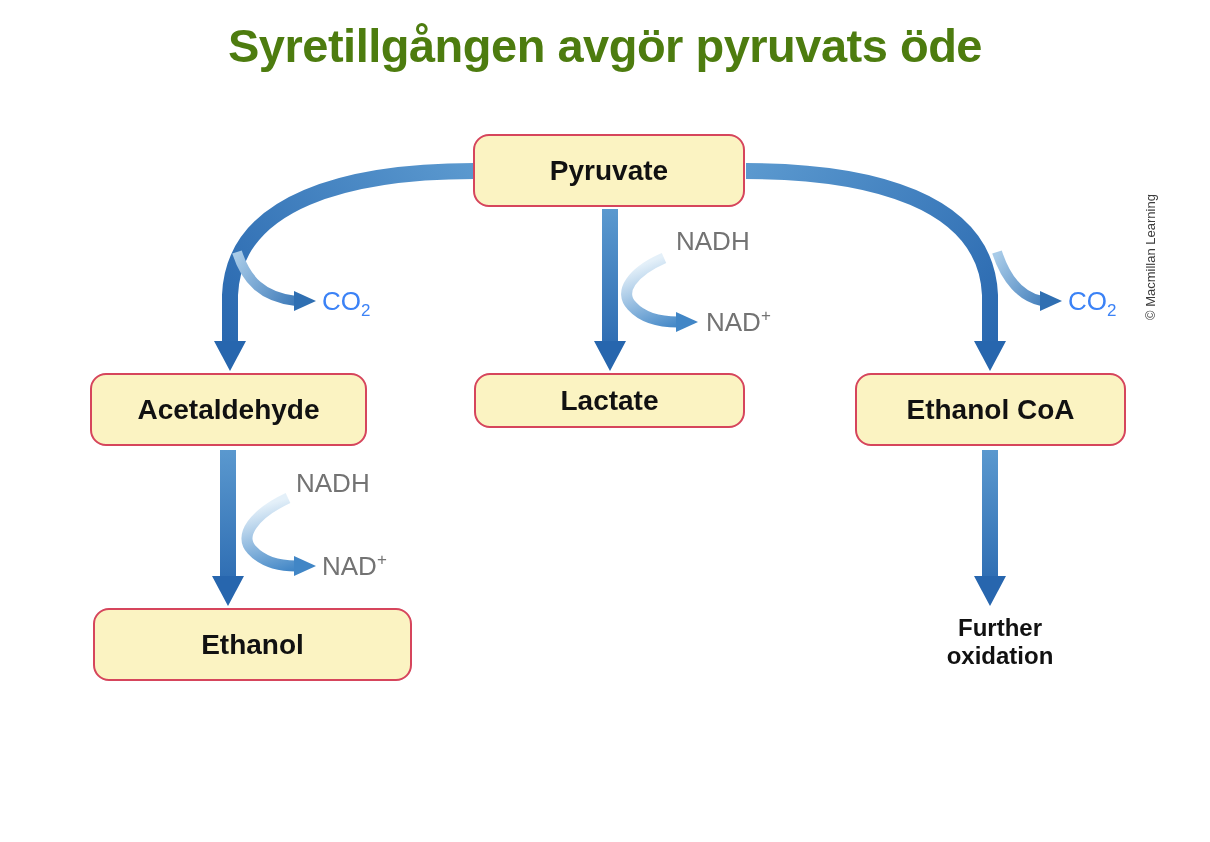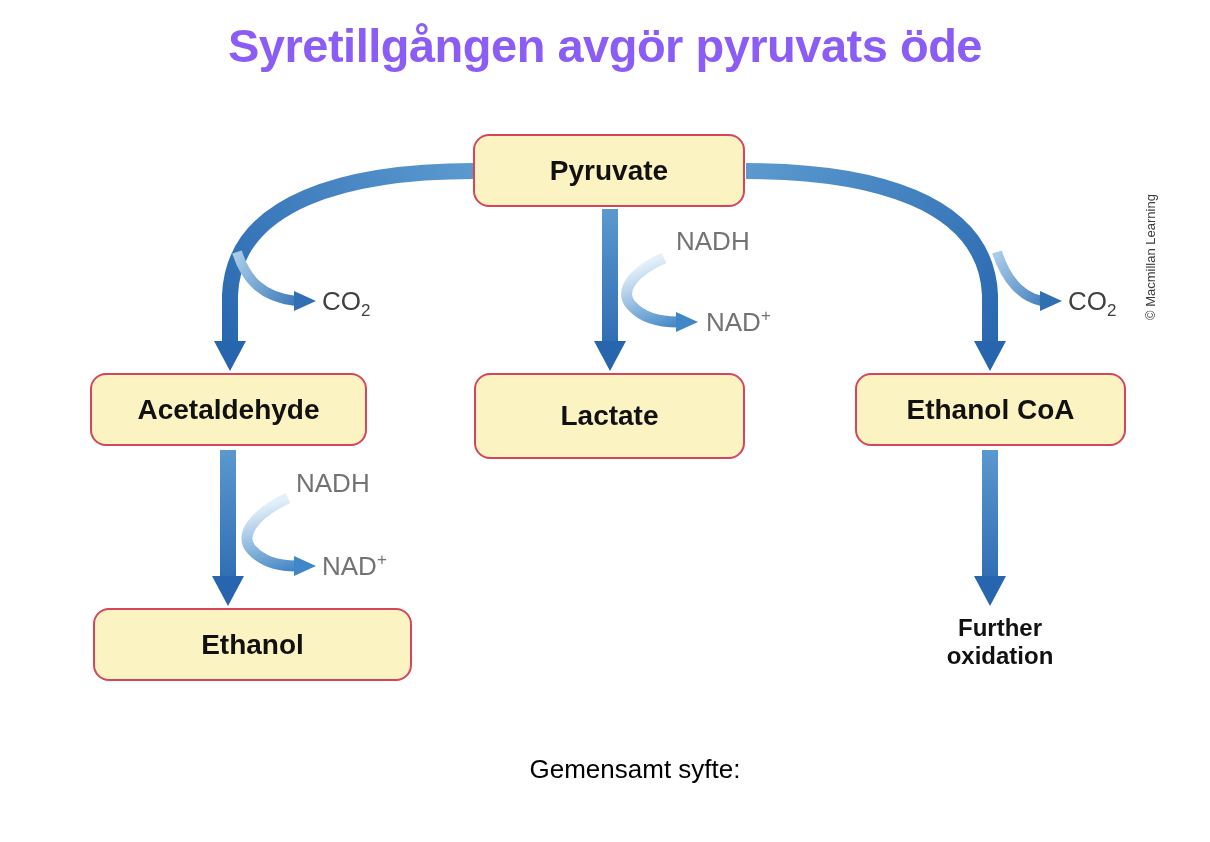--- a/index.html
+++ b/index.html
@@ -1,30 +1,30 @@
 <!DOCTYPE html>
 <html><head>
 <meta charset="utf-8">
 <style>
   html,body { margin:0; padding:0; background:#ffffff; font-family:"Liberation Sans", sans-serif; }
   .stage { position:relative; width:1210px; height:842px; background:#ffffff; overflow:hidden; }
 
   .title { position:absolute; top:18px; left:0; width:100%; text-align:center;
-           font-size:47px; font-weight:700; color:#8b5cf6; letter-spacing:-0.5px; }
+           font-size:47px; font-weight:700; color:#4d7c0f; letter-spacing:-0.5px; }
 
   svg.arrows { position:absolute; left:0; top:0; width:1210px; height:842px; }
 
   .box { position:absolute; display:flex; align-items:center; justify-content:center;
          background:#FBF3C2; border:2.5px solid #D6455C; border-radius:16px;
          font-size:28px; font-weight:700; color:#111; box-sizing:border-box; }
 
   .lbl { position:absolute; font-size:26px; color:#737373; white-space:nowrap; }
   .lbl sup { font-size:17px; }
 
-  .co2 { position:absolute; font-size:26px; color:#404040; white-space:nowrap; }
+  .co2 { position:absolute; font-size:26px; color:#3b82f6; white-space:nowrap; }
   .co2 sub { font-size:17px; }
 
   .further { position:absolute; left:905px; top:614px; width:190px; text-align:center;
              font-weight:700; font-size:24px; line-height:1.15; color:#111; }
 
   .caption { position:absolute; left:440px; top:752px; width:390px; text-align:center;
              font-size:26px; color:#000; line-height:1.35; }
   .caption sup { font-size:15px; }
 
   .credit { position:absolute; left:1143px; top:320px; font-size:13px; color:#3c3c3c;
@@ -124,21 +124,21 @@
   </svg>
 
   <div class="box" style="left:473px; top:134px; width:272px; height:73px;">
     <span>Pyruvate</span>
   </div>
 
   <div class="box" style="left:90px; top:373px; width:277px; height:73px;">
     <span>Acetaldehyde</span>
   </div>
 
-  <div class="box" style="left:474px; top:373px; width:271px; height:86px;">
+  <div class="box" style="left:474px; top:373px; width:271px; height:55px;">
     <span>Lactate</span>
   </div>
 
   <div class="box" style="left:855px; top:373px; width:271px; height:73px;">
     <span>Ethanol CoA</span>
   </div>
 
   <div class="box" style="left:93px; top:608px; width:319px; height:73px;">
     <span>Ethanol</span>
   </div>
@@ -154,18 +154,17 @@
 
   <span class="lbl" style="left:676px; top:226px;">NADH</span>
 
   <span class="lbl" style="left:706px; top:306px;"><span>NAD</span><sup>+</sup></span>
 
   <span class="lbl" style="left:296px; top:468px;">NADH</span>
 
   <span class="lbl" style="left:322px; top:550px;"><span>NAD</span><sup>+</sup></span>
 
   <div class="caption">
-    <div>Gemensamt syfte:</div>
   </div>
 
   <div class="credit">© Macmillan Learning</div>
 
 </div>
 
 </body></html>

